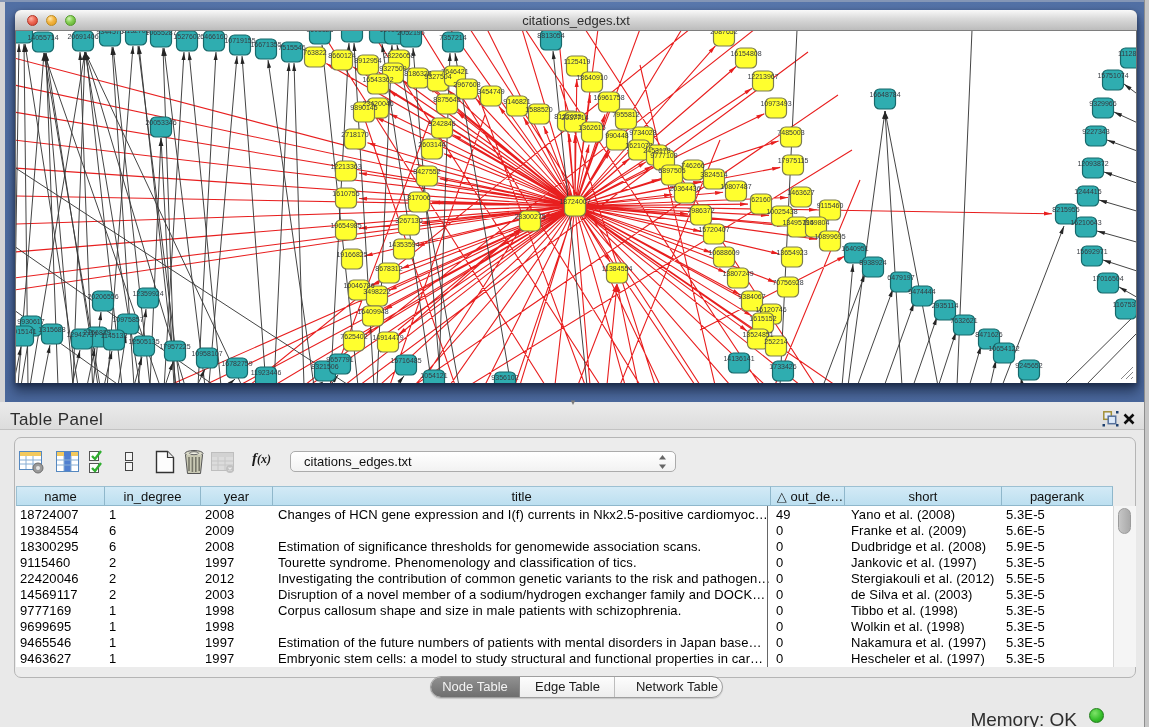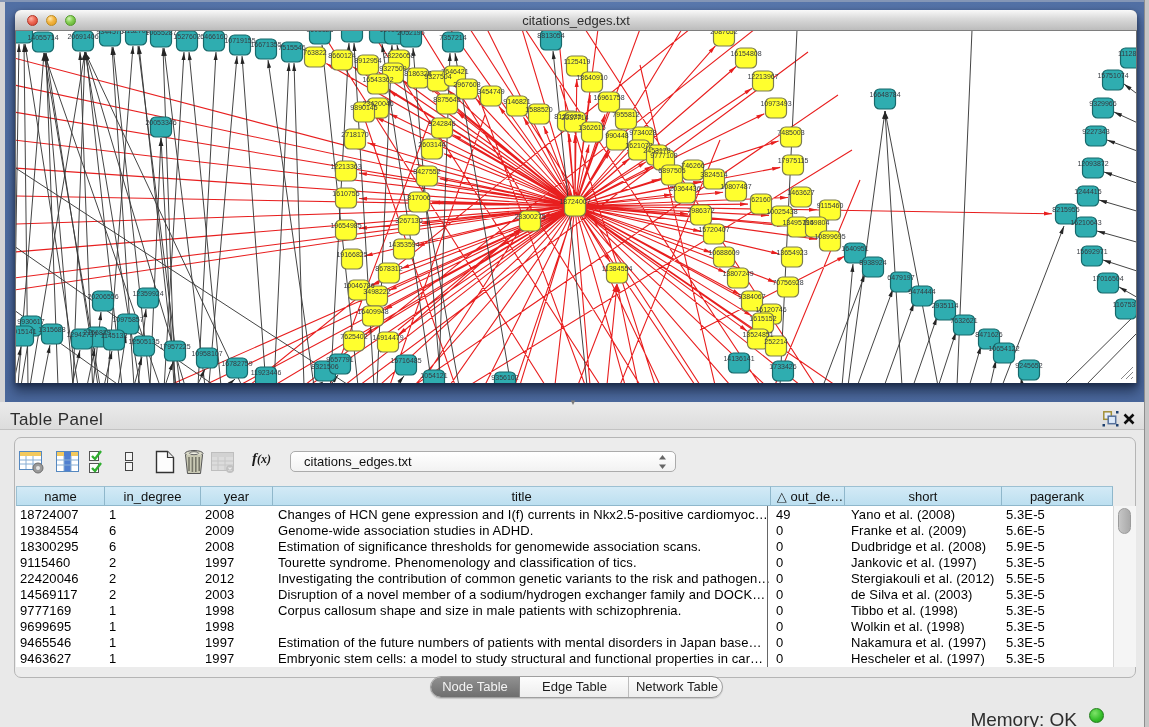--- a/index.html
+++ b/index.html
@@ -34,21 +34,21 @@
 .hc{position:absolute;top:0;height:20px;background:linear-gradient(#d3eaf6,#bcdff0);border-right:1px solid #8fb7cb;border-top:1px solid #9cc0d2;border-bottom:1px solid #8fb7cb;font-size:13px;color:#111;text-align:center;line-height:19px;overflow:hidden}
 #tblbody{position:absolute;left:1px;top:68px;width:1120px;height:161px;background:#fff;overflow:hidden}
 .tr{position:absolute;left:0;height:16px;width:1120px;font-size:13px;letter-spacing:0.1px;color:#000}
 .tr span{position:absolute;top:1px;white-space:nowrap}
 #colline{position:absolute;left:751px;top:0;width:1px;height:161px;background:#666}
 #sbar{position:absolute;left:1097px;top:0;width:23px;height:161px;background:#f5f5f5;border-left:1px solid #d8d8d8}
 #sthumb{position:absolute;left:4px;top:2px;width:13px;height:26px;border-radius:7px;background:linear-gradient(90deg,#c6c6c6,#a9a9a9);border:1px solid #9b9b9b}
 #tabs{position:absolute;left:415px;top:238px;width:293px;height:22px;border:1px solid #9f9f9f;border-radius:11px;background:linear-gradient(#fdfdfd,#ededed);box-shadow:0 1px 1px rgba(0,0,0,0.15)}
 #tabs .seg{position:absolute;top:0;height:20px;font-size:13px;text-align:center;line-height:20px;color:#1c1c1c}
 #seg1{left:0;width:89px;background:linear-gradient(#919191,#6e6e6e);border-radius:10px 0 0 10px;color:#f4f4f4 !important;border-right:1px solid #8a8a8a}
-#seg2{left:90px;width:108px;border-right:1px solid #bdbdbd}
+#seg2{left:90px;width:94px;border-right:1px solid #bdbdbd}
 #seg3{left:185px;width:122px;border-radius:0 10px 10px 0}
 #mem{position:absolute;right:67px;top:307px;font-size:19px;color:#2e2e2e}
 #memdot{position:absolute;left:1089px;top:306px;width:15px;height:15px;border-radius:50%;background:radial-gradient(circle at 38% 32%,#7fe36a,#37c02c 55%,#23961c);border:1px solid #1e7d18}
 #toolbar{position:absolute;left:0;top:10px;height:32px;width:1000px}
 .ic{position:absolute;top:0}
 #ddown{position:absolute;left:275px;top:13px;width:386px;height:21px;background:linear-gradient(#ffffff,#f2f2f2);border:1px solid #ababab;border-radius:5px;font-size:13px;color:#111;line-height:19px;padding-left:13px}
 #ddarr{position:absolute;right:8px;top:3px;width:9px;height:14px}
 #pwicons{position:absolute;right:8px;top:5px;width:40px;height:16px}
 </style></head><body>
 <div id="desk">
@@ -435,21 +435,20 @@
           <span style="left:189px">2008</span>
           <span style="left:262px">Changes of HCN gene expression and I(f) currents in Nkx2.5-positive cardiomyoc…</span>
           <span style="left:760px">49</span>
           <span style="left:835px">Yano et al. (2008)</span>
           <span style="left:990px">5.3E-5</span>
         </div>
 <div class="tr" style="top:16px">
           <span style="left:4px">19384554</span>
           <span style="left:93px">6</span>
           <span style="left:189px">2009</span>
-          <span style="left:262px">Genome-wide association studies in ADHD.</span>
           <span style="left:760px">0</span>
           <span style="left:835px">Franke et al. (2009)</span>
           <span style="left:990px">5.6E-5</span>
         </div>
 <div class="tr" style="top:32px">
           <span style="left:4px">18300295</span>
           <span style="left:93px">6</span>
           <span style="left:189px">2008</span>
           <span style="left:262px">Estimation of significance thresholds for genomewide association scans.</span>
           <span style="left:760px">0</span>

